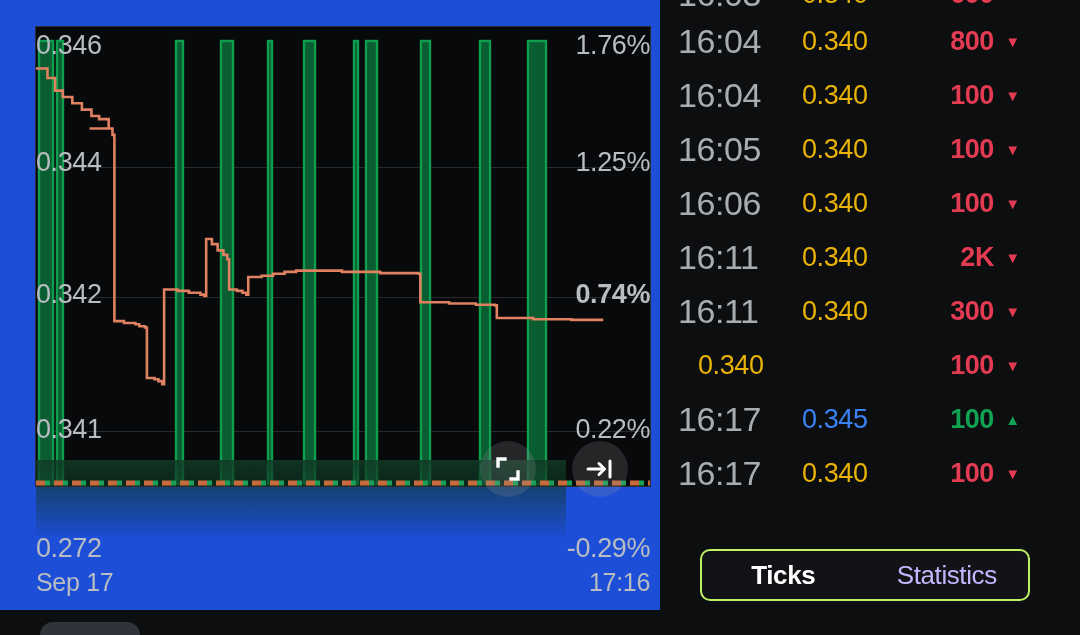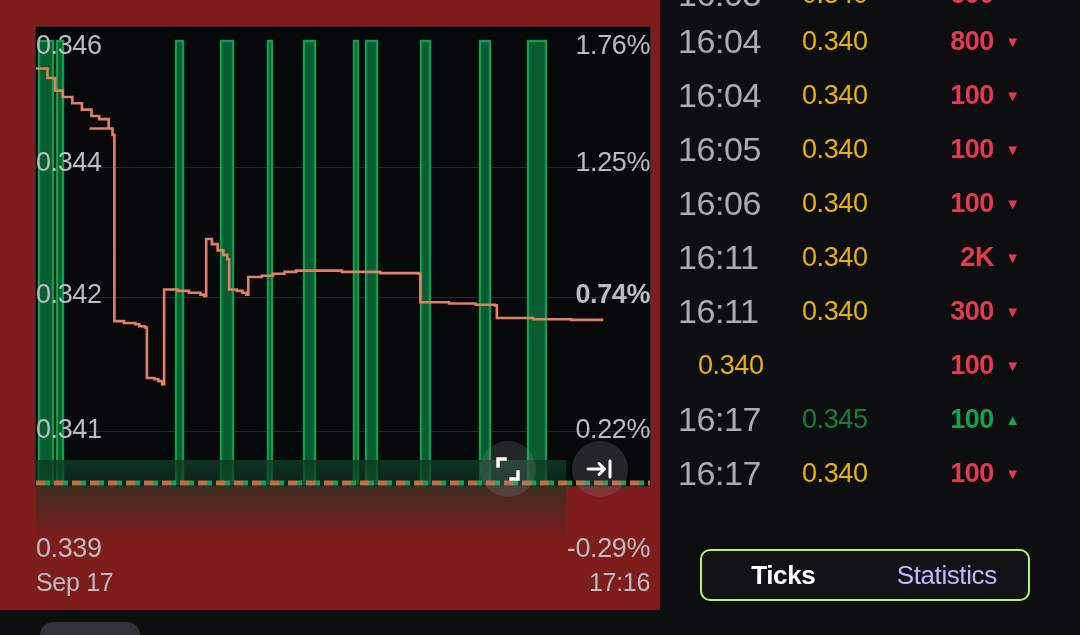--- a/index.html
+++ b/index.html
@@ -3,21 +3,21 @@
 <meta charset="utf-8">
 <style>
   html,body{margin:0;padding:0;background:#0d0e10;}
   body{
     width:1080px;height:635px;overflow:hidden;position:relative;
     font-family:"Liberation Sans","DejaVu Sans",sans-serif;
     -webkit-font-smoothing:antialiased;
   }
 
   
-  #chart-pane{position:absolute;left:0;top:0;width:660px;height:610px;background:#7f1d1d;}
+  #chart-pane{position:absolute;left:0;top:0;width:660px;height:610px;background:#1d4ed8;}
   #plot-frame{
     position:absolute;left:35px;top:26px;width:616px;height:460px;
     border-left:1px solid #2a2d31;border-right:1px solid #2a2d31;border-top:1px solid #2a2d31;
     box-sizing:border-box;background:#08090b;
   }
   #plot-inner{position:absolute;inset:0;overflow:hidden;}
   .gridline{position:absolute;left:0;right:0;height:1px;background:#26292d;}
   #axis-bottom{position:absolute;left:35px;right:9px;top:486px;height:1px;background:#2a2d31;}
 
   
@@ -47,21 +47,21 @@
   
   #ticks-pane{position:absolute;left:660px;top:0;width:420px;height:635px;background:#0d0e10;}
   #ticks-list{position:absolute;left:0;top:0;width:420px;height:540px;overflow:hidden;}
   .tick-row{
     position:relative;height:54px;display:flex;align-items:center;
     padding:0 60px 0 18px;box-sizing:border-box;
   }
   .tick-row.clipped{height:40px;margin-top:-26px;}
   .t-time{width:104px;color:#a9adb2;font-size:34px;letter-spacing:-.4px;flex:none;}
   .t-price{flex:1;color:#eab308;font-size:27px;letter-spacing:-.4px;padding-left:20px;}
-  .t-price.up{color:#15803d;}
+  .t-price.up{color:#3b82f6;}
   .t-qty{color:#e33b52;font-size:27px;font-weight:600;letter-spacing:-.4px;text-align:right;}
   .t-qty.up{color:#12a352;}
   .t-arrow{width:20px;text-align:right;margin-left:6px;font-size:15px;line-height:1;color:#e33b52;}
   .t-arrow.up{color:#12a352;}
 
   
   #segmented{
     position:absolute;left:40px;top:549px;width:330px;height:52px;
     border:2px solid #bef264;border-radius:10px;display:flex;box-sizing:border-box;
     background:#111316;
@@ -109,21 +109,21 @@
       <line x1="9" y1="4" x2="614" y2="4" stroke="#18a05a" stroke-width="5" stroke-dasharray="5 13"></line>
     </svg>
   </div>
 
   <div id="axis-bottom"></div>
 
   <div class="ylab left" style="top:30px;">0.346</div>
   <div class="ylab left" style="top:147px;">0.344</div>
   <div class="ylab left" style="top:279px;">0.342</div>
   <div class="ylab left" style="top:414px;">0.341</div>
-  <div class="ylab left" style="top:533px;">0.339</div>
+  <div class="ylab left" style="top:533px;">0.272</div>
 
   <div class="ylab right" style="top:30px;">1.76%</div>
   <div class="ylab right" style="top:147px;">1.25%</div>
   <div class="ylab right" style="top:279px;font-weight:bold;">0.74%</div>
   <div class="ylab right" style="top:414px;">0.22%</div>
   <div class="ylab right" style="top:533px;">-0.29%</div>
 
   <div class="xlab" id="xlab-left">Sep 17</div>
   <div class="xlab" id="xlab-right">17:16</div>
 

